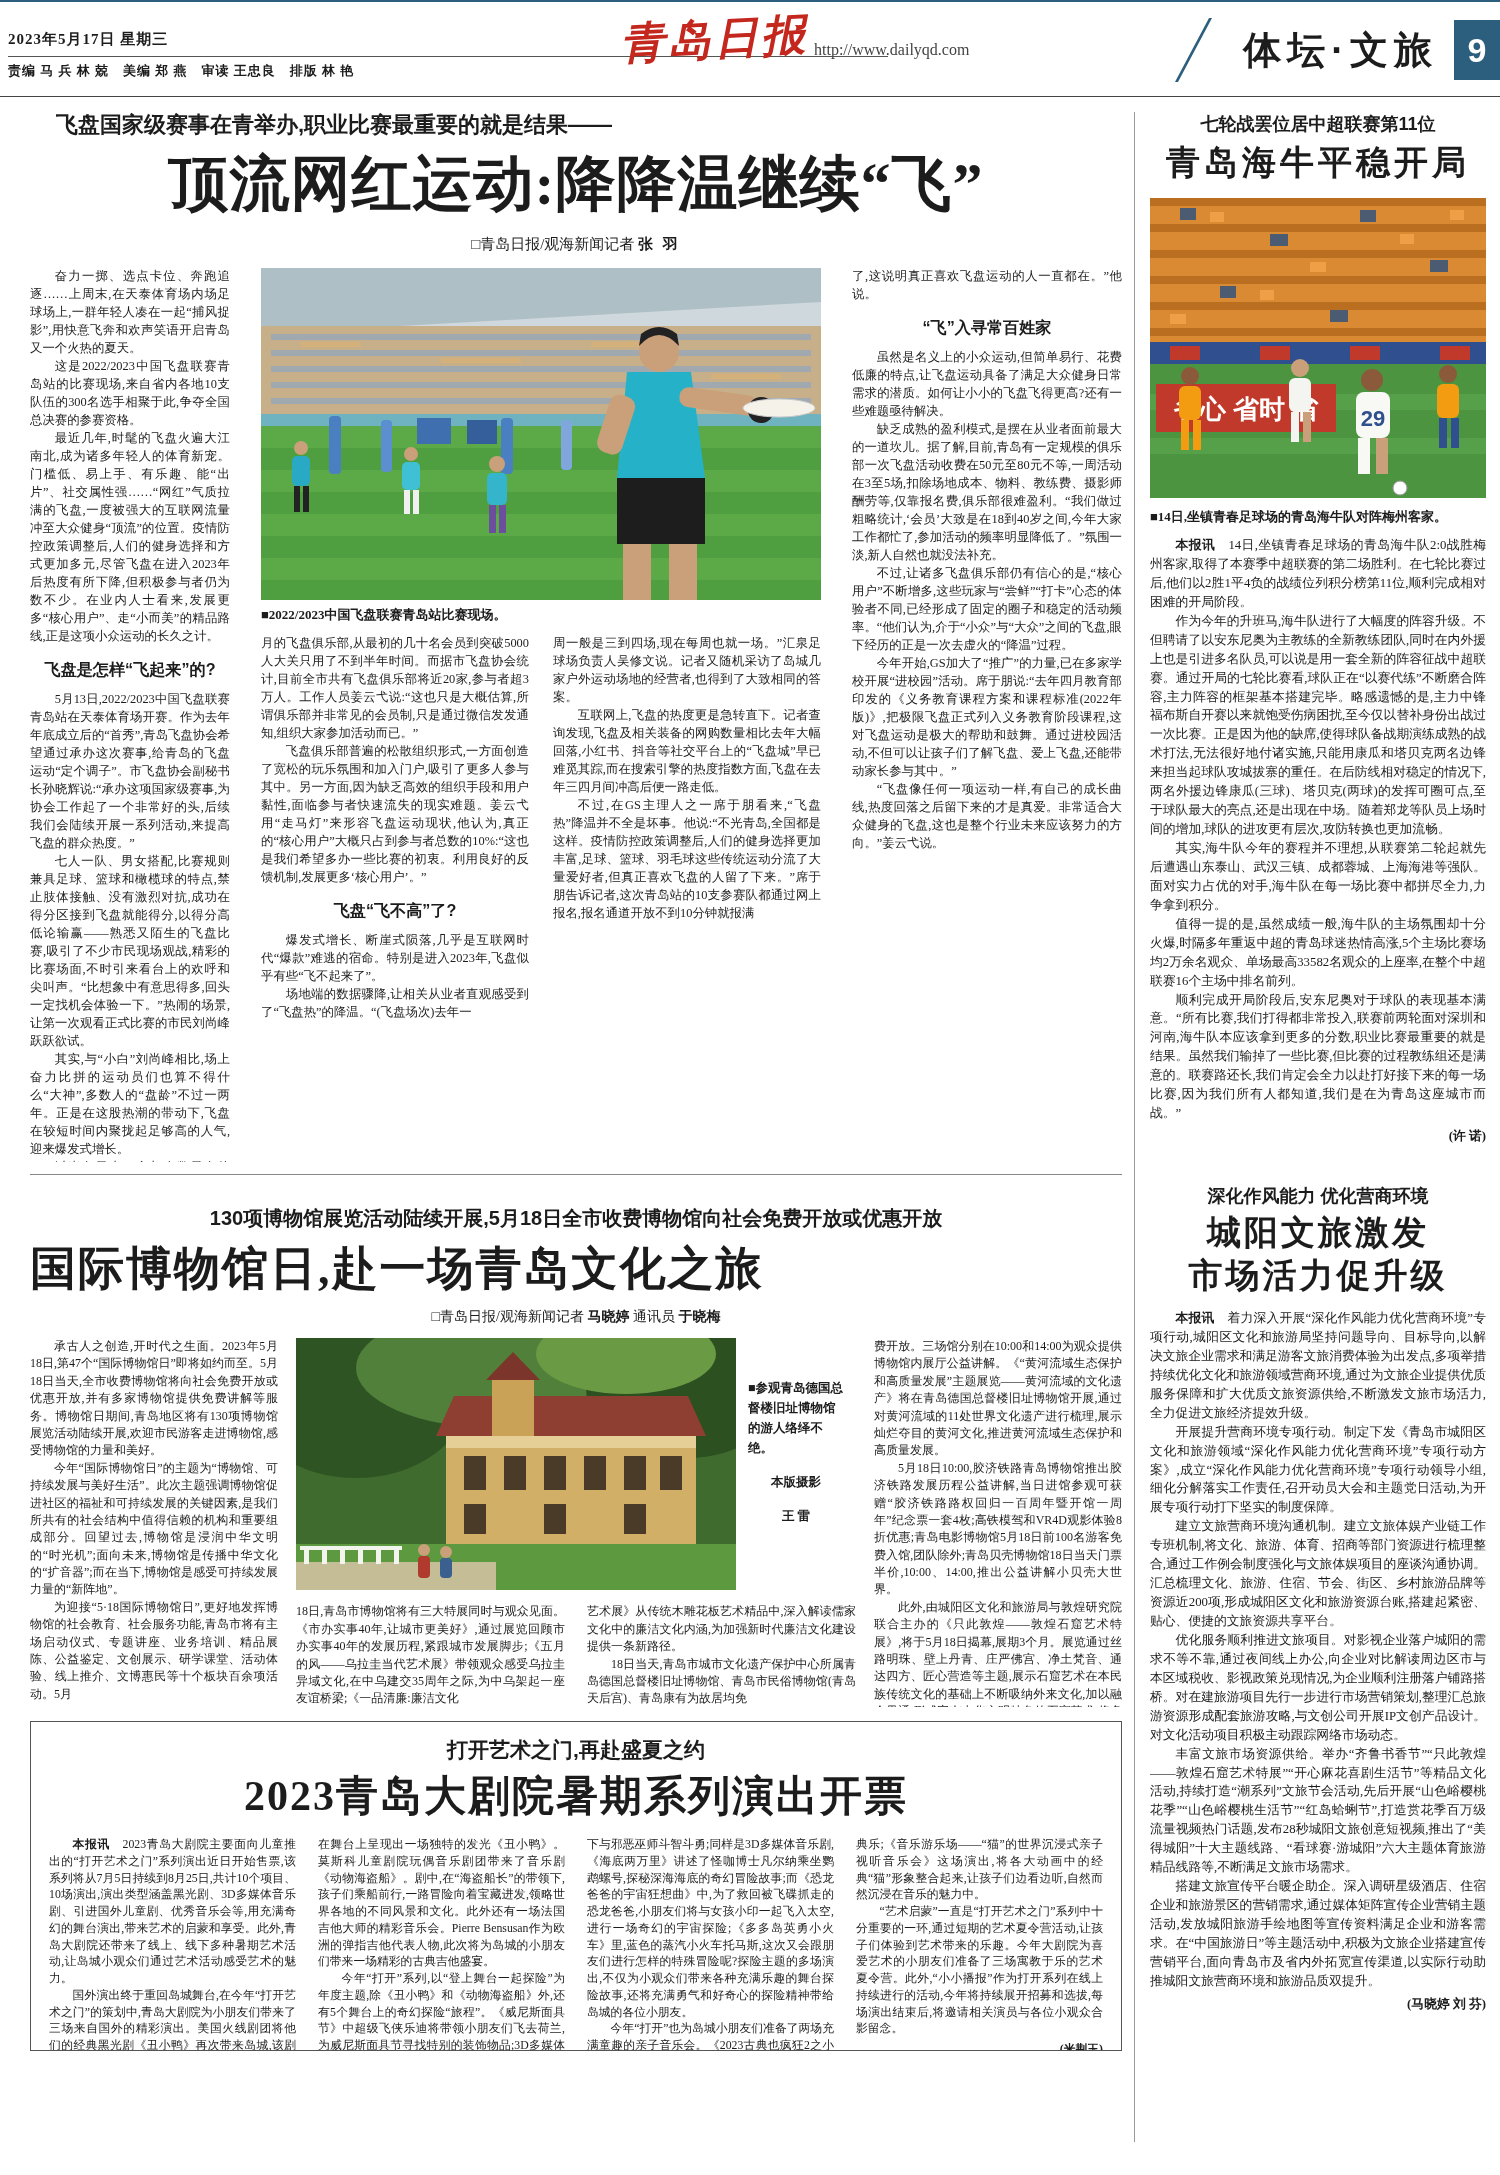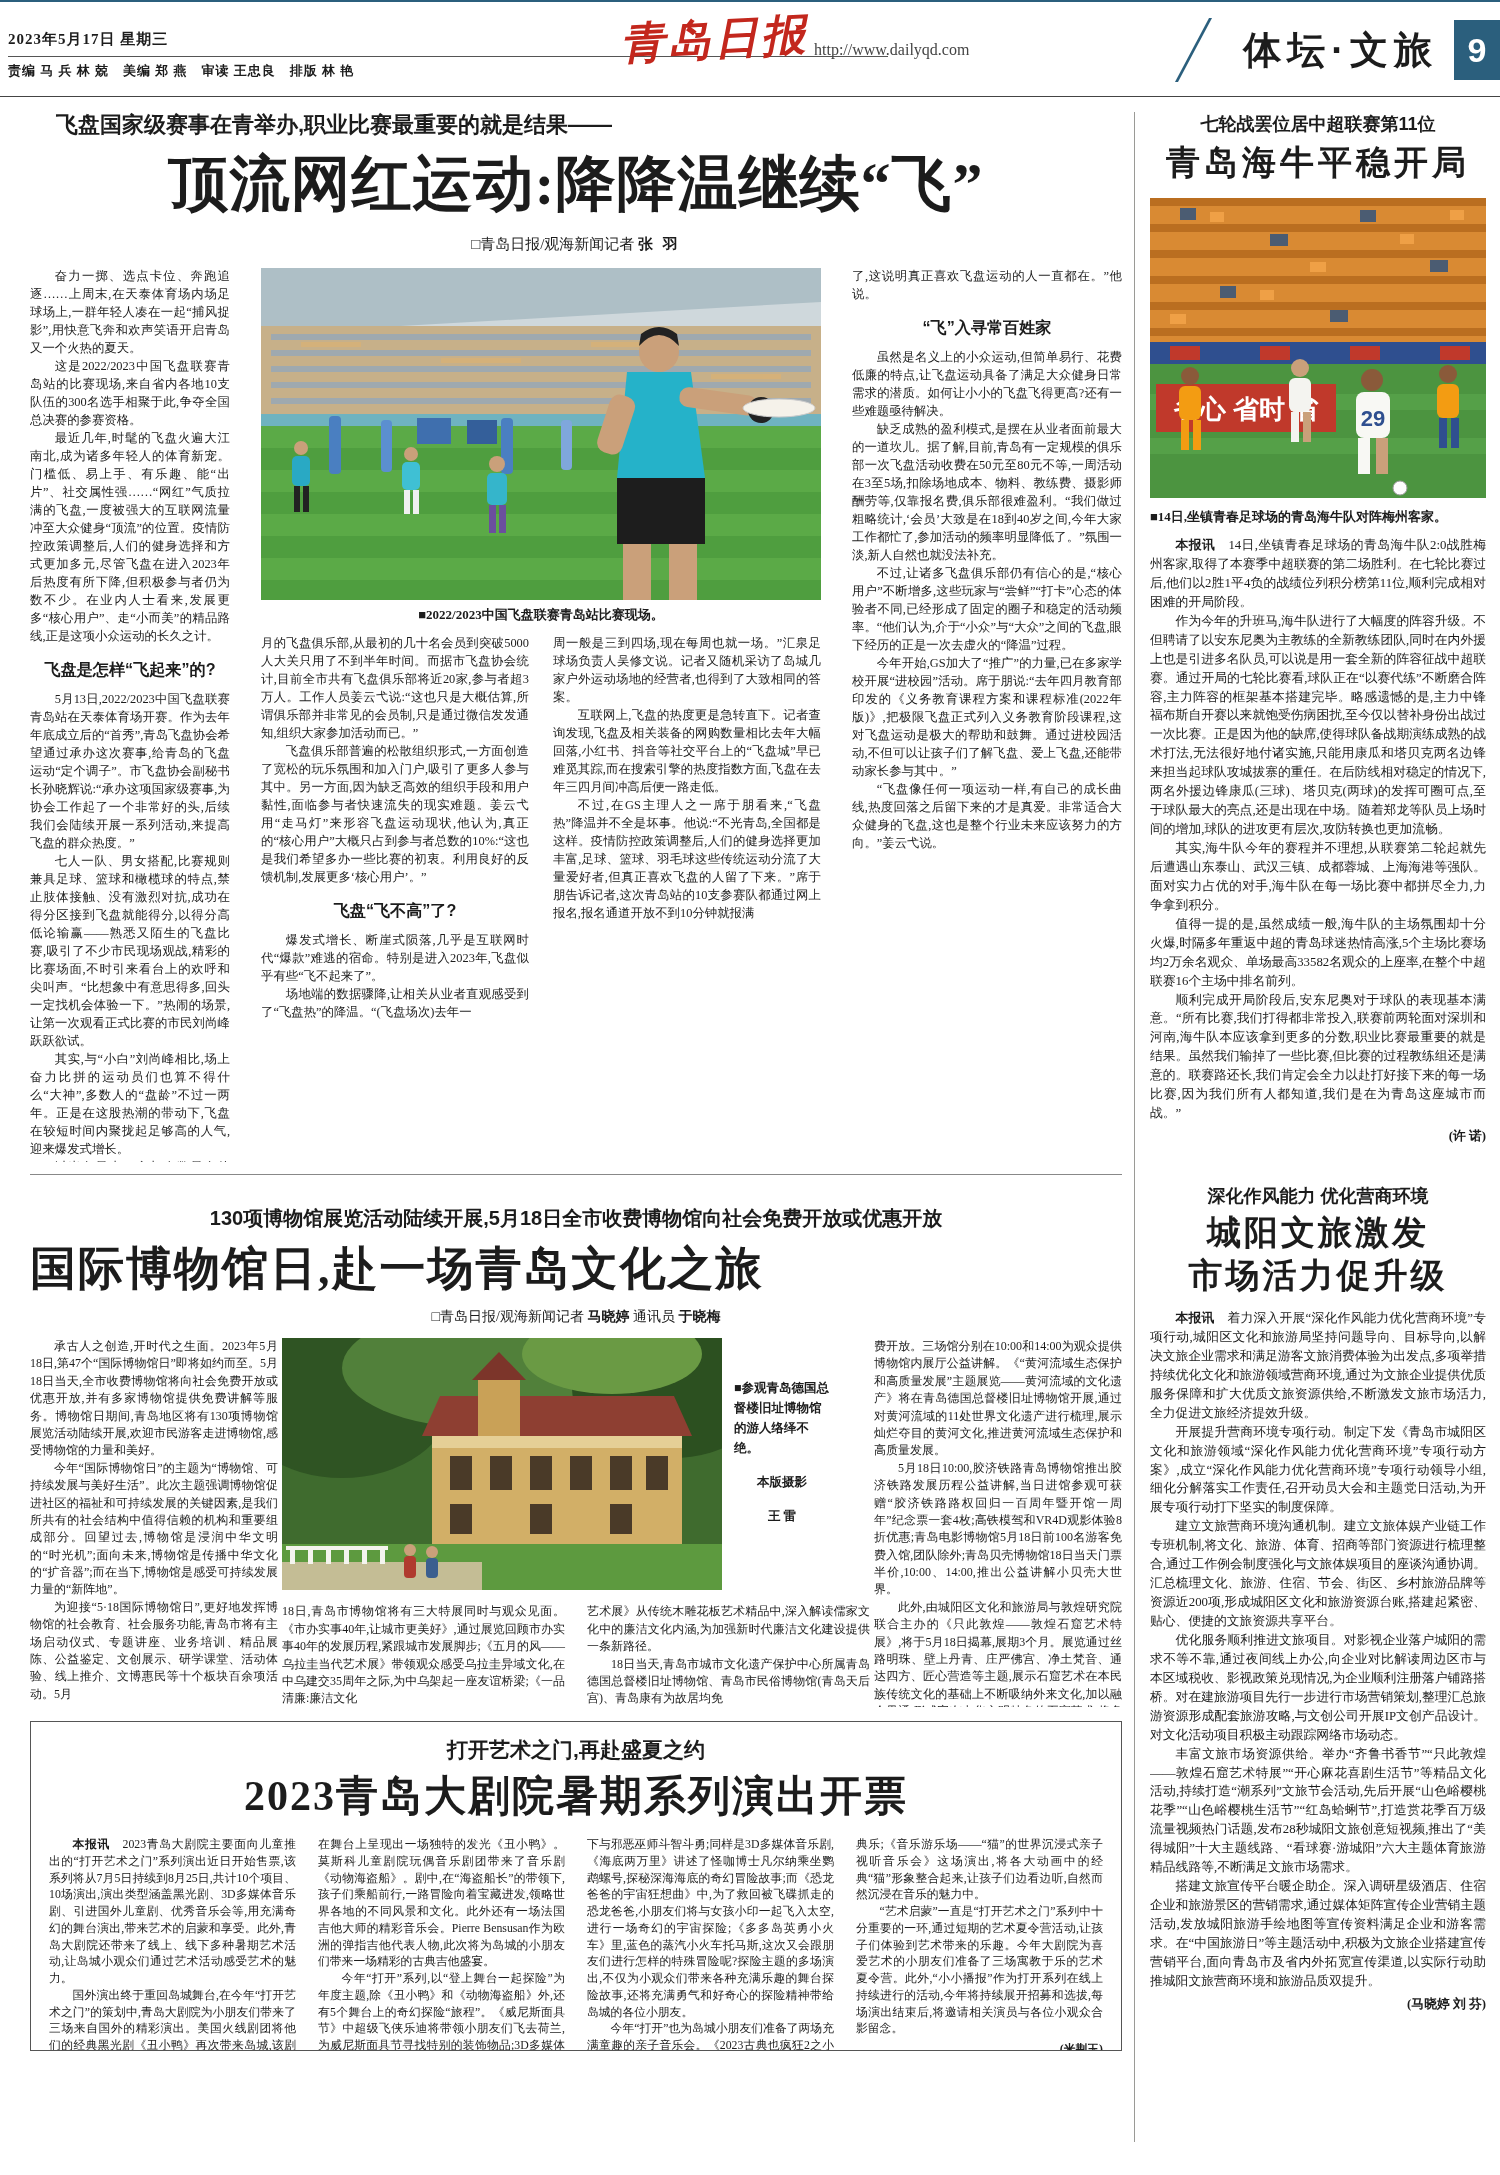--- a/index.html
+++ b/index.html
@@ -37,29 +37,29 @@
   
   .sec-flying{height:1056px;overflow:hidden;position:relative;}
   .fly-kicker{font-size:22px;padding-left:26px;margin:4px 0 2px 0;}
   .fly-headline{font-size:60px;font-weight:700;letter-spacing:1px;margin:4px 0 10px 0;text-align:center;
                 font-family:"Liberation Serif",serif;}
   .fly-byline{text-align:center;font-size:15px;margin-bottom:14px;}
   .fly-byline b{letter-spacing:3px;}
   .fly-body{display:grid;grid-template-columns:200px 560px 1fr;column-gap:31px;
             font-size:12.4px;line-height:1.45;}
   .fly-photo svg{display:block;}
-  .fly-caption{text-align:center;font-size:13px;}
+  .fly-caption{text-align:left;font-size:13px;}
   .fly-subcols{display:flex;gap:24px;}
   .fly-subcols>div{flex:1;}
   
   .sec-museum{height:522px;overflow:hidden;border-top:1px solid #888;padding-top:10px;margin-top:12px;}
   .mus-kicker{text-align:center;font-size:20px;margin:20px 0 6px 0;}
   .mus-headline{font-size:46px;font-weight:900;margin:2px 0 8px 0;letter-spacing:2px;}
   .mus-byline{text-align:center;font-size:14px;margin-bottom:12px;}
-  .mus-body{display:grid;grid-template-columns:248px 1fr 248px;column-gap:4px;
+  .mus-body{display:grid;grid-template-columns:248px 1fr 248px;column-gap:18px;
             font-size:12px;line-height:1.45;}
   .mus-center-top{display:flex;gap:12px;}
   .mus-capcol{width:96px;font-size:12.5px;font-weight:bold;line-height:1.6;padding-top:40px;}
   .mus-credit{margin-top:14px;text-align:center;}
   .mus-subcols{display:flex;gap:22px;margin-top:8px;}
   .mus-subcols>div{flex:1;}
   
   .sec-theater{height:330px;overflow:hidden;border:1px solid #555;margin-top:14px;
                padding:12px 18px;box-sizing:border-box;}
   .th-kicker{text-align:center;font-size:21px;margin:2px 0 4px 0;}

